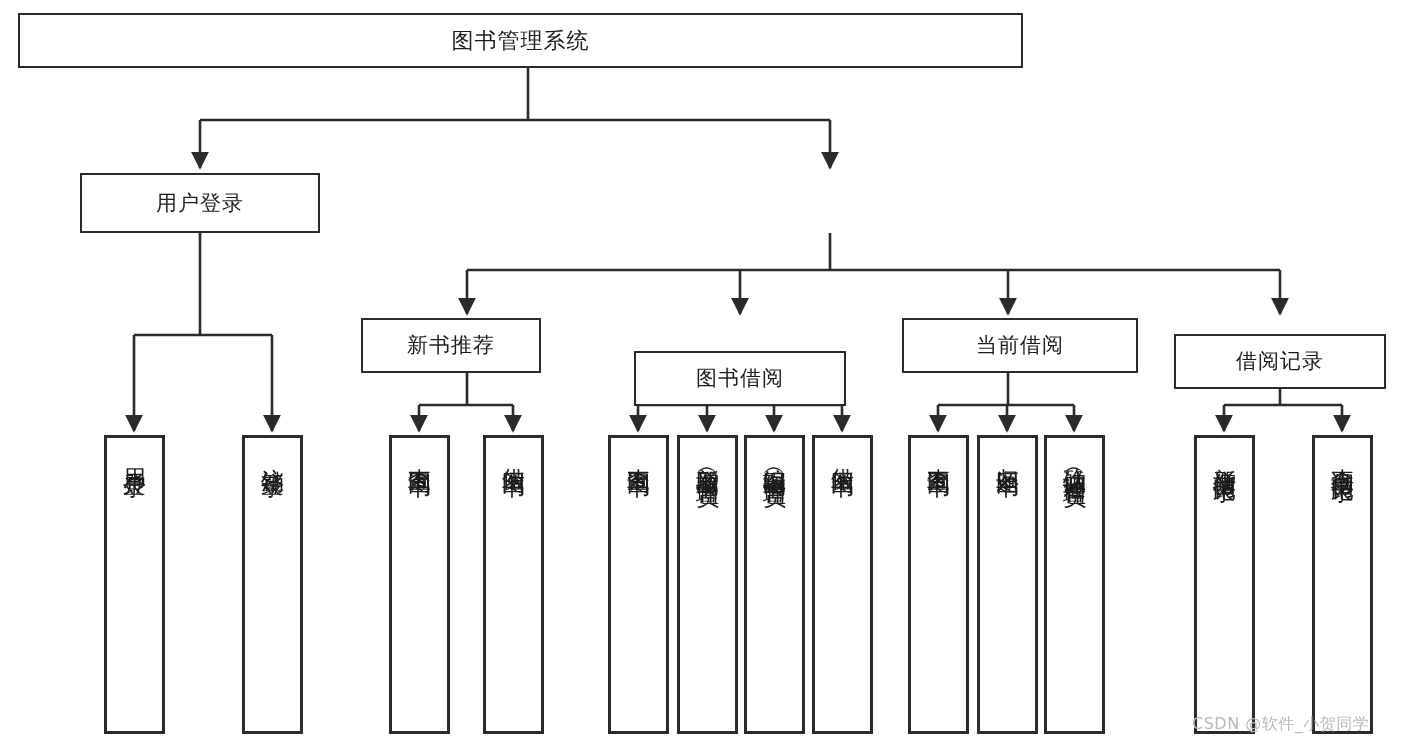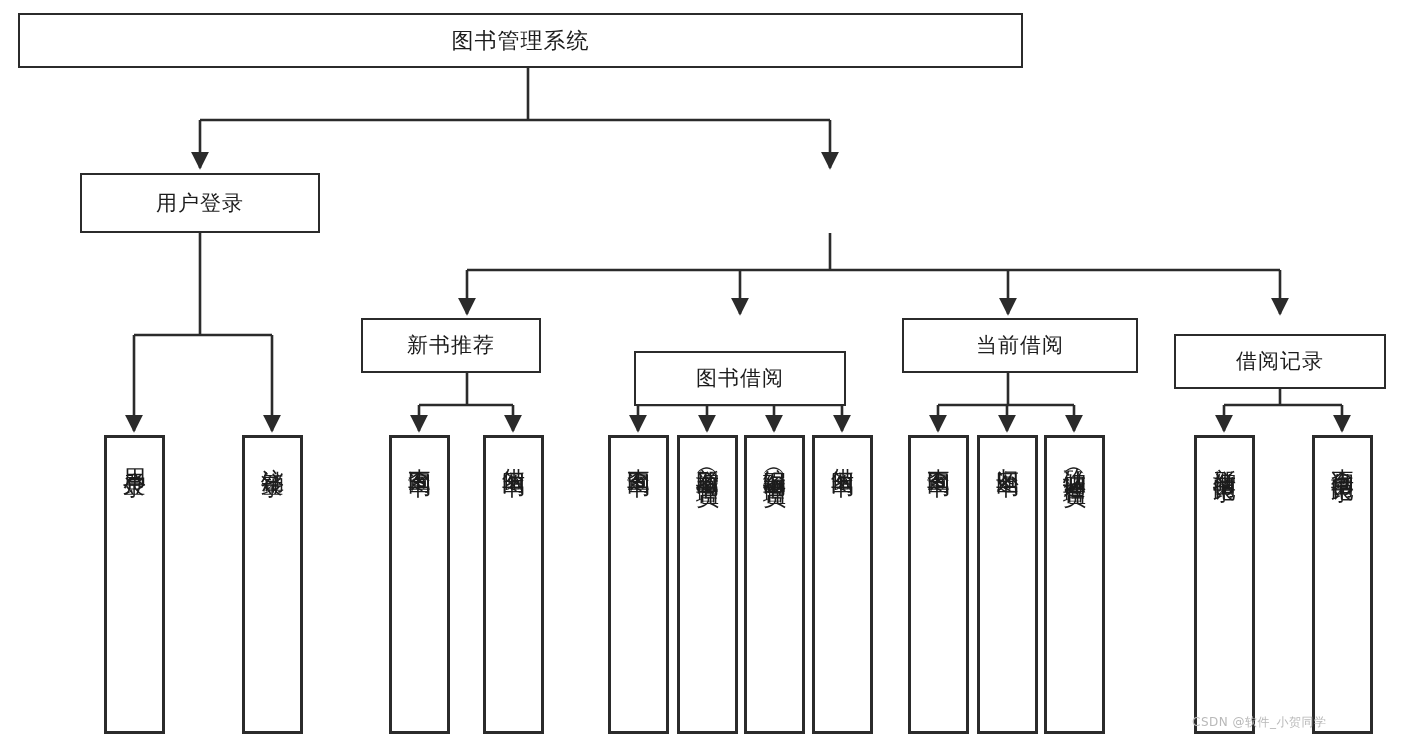--- a/index.html
+++ b/index.html
@@ -57,21 +57,21 @@
     line-height: 1.08;
     letter-spacing: 2.5px;
     white-space: normal;
     text-align: left;
   }
   .node.root .lbl { font-size: 22px; }
   .watermark {
     position: absolute;
     left: 1192px;
     top: 714px;
-    font-size: 12px;
+    font-size: 16px;
     color: #b9b9b9;
     letter-spacing: 0.5px;
     white-space: nowrap;
     z-index: 5;
   }
 </style>
 </head>
 <body>
 
 <div id="canvas">

